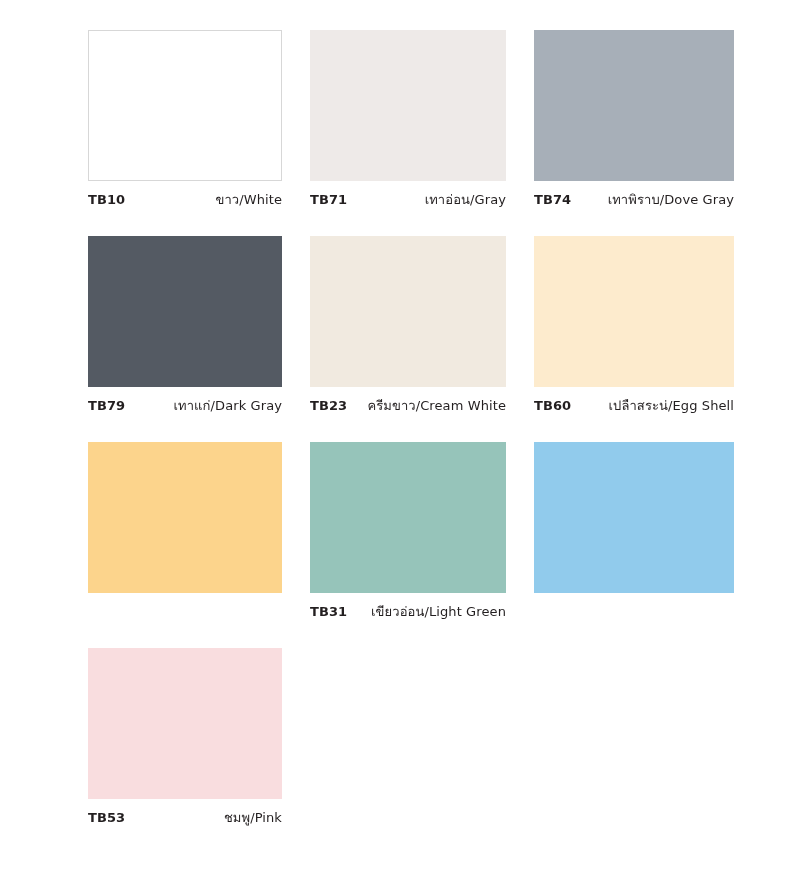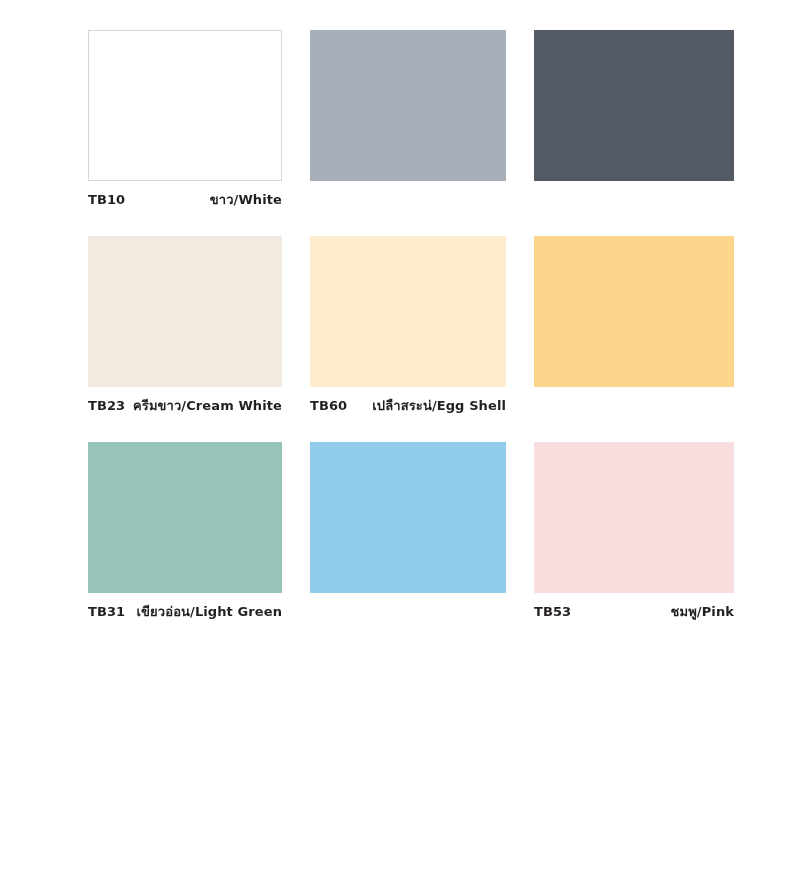--- a/index.html
+++ b/index.html
@@ -59,40 +59,54 @@
   }
 
   .swatch-code {
     font-weight: 600;
     flex: 0 0 auto;
   }
 
   .swatch-name {
     flex: 0 0 auto;
     text-align: right;
-    font-weight: bold;
   }
 </style>
 </head>
 <body>
 
 <div class="palette">
   <div class="swatch-grid">
       <div class="swatch-cell">
         <div class="swatch-chip bordered" style="background-color: rgb(255, 255, 255);"></div>
         <div class="swatch-caption">
           <span class="swatch-code">TB10</span>
           <span class="swatch-name">ขาว/White</span>
         </div>
       </div>
       <div class="swatch-cell">
+        <div class="swatch-chip" style="background-color: rgb(238, 234, 232);"></div>
+        <div class="swatch-caption">
+          <span class="swatch-code">TB71</span>
+          <span class="swatch-name">เทาอ่อน/Gray</span>
+        </div>
+      </div>
+      <div class="swatch-cell">
         <div class="swatch-chip" style="background-color: rgb(167, 175, 184);"></div>
+        <div class="swatch-caption">
+          <span class="swatch-code">TB74</span>
+          <span class="swatch-name">เทาพิราบ/Dove Gray</span>
+        </div>
       </div>
       <div class="swatch-cell">
         <div class="swatch-chip" style="background-color: rgb(84, 90, 99);"></div>
+        <div class="swatch-caption">
+          <span class="swatch-code">TB79</span>
+          <span class="swatch-name">เทาแก่/Dark Gray</span>
+        </div>
       </div>
       <div class="swatch-cell">
         <div class="swatch-chip" style="background-color: rgb(241, 234, 224);"></div>
         <div class="swatch-caption">
           <span class="swatch-code">TB23</span>
           <span class="swatch-name">ครีมขาว/Cream White</span>
         </div>
       </div>
       <div class="swatch-cell">
         <div class="swatch-chip" style="background-color: rgb(253, 235, 205);"></div>

